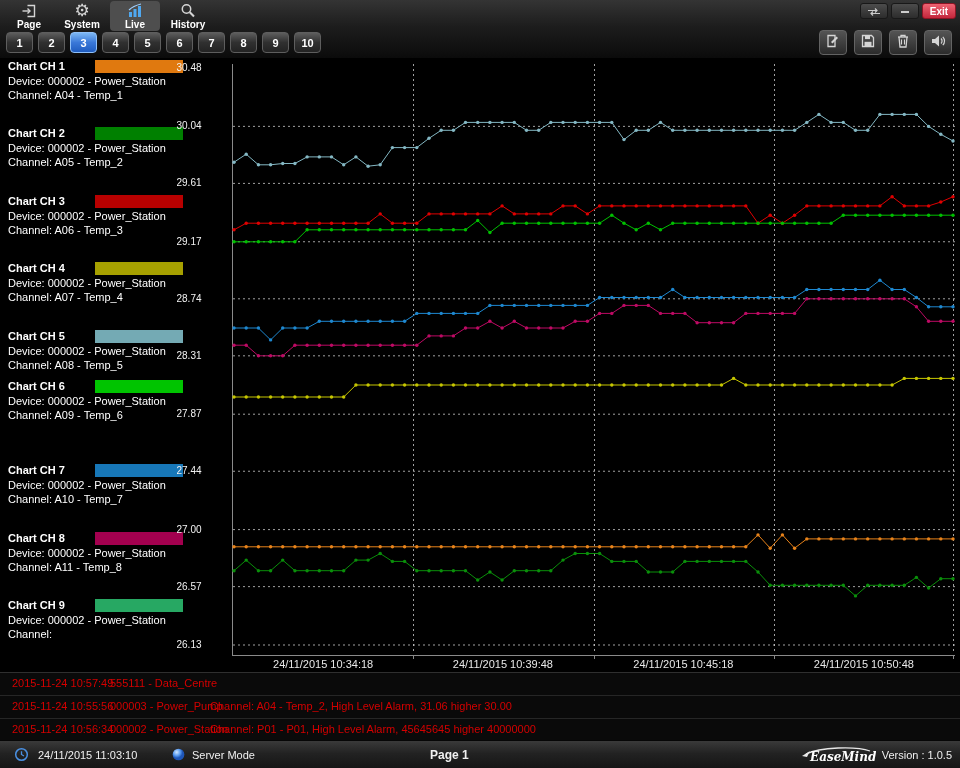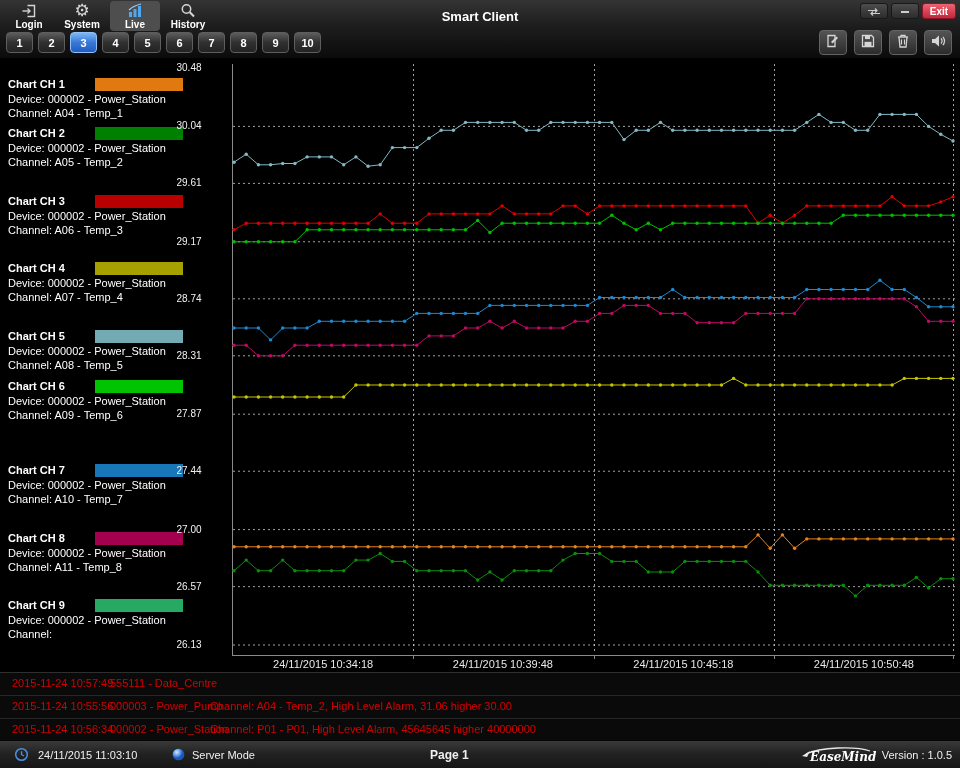--- a/index.html
+++ b/index.html
@@ -76,21 +76,21 @@
 <div id="app">
 
   <div id="header">
     <div id="toolbar">
         <div class="tbtn">
           <span class="ticon"><svg viewBox="0 0 16 16" width="16" height="16">
               <path d="M6.5 2.5h7v11h-7" fill="none" stroke="#d5d5d5" stroke-width="1.4"></path>
               <path d="M1.5 8h7.5" stroke="#d5d5d5" stroke-width="1.4"></path>
               <path d="M6.5 5.5 9 8l-2.5 2.5" fill="none" stroke="#d5d5d5" stroke-width="1.4"></path>
             </svg></span>
-          <span class="tlabel">Login</span>
+          <span class="tlabel">Page</span>
         </div>
         <div class="tbtn">
           <span class="ticon"><span class="uni-ic">⚙</span></span>
           <span class="tlabel">System</span>
         </div>
         <div class="tbtn active">
           <span class="ticon"><svg viewBox="0 0 16 16" width="16" height="16">
               <rect x="2" y="9" width="3" height="5" fill="#4FA8F0"></rect>
               <rect x="6.5" y="6" width="3" height="8" fill="#4FA8F0"></rect>
               <rect x="11" y="3" width="3" height="11" fill="#4FA8F0"></rect>
@@ -99,21 +99,20 @@
           <span class="tlabel">Live</span>
         </div>
         <div class="tbtn">
           <span class="ticon"><svg viewBox="0 0 16 16" width="16" height="16">
               <circle cx="6.5" cy="6" r="4.2" fill="none" stroke="#d5d5d5" stroke-width="1.5"></circle>
               <path d="M9.8 9.2 14 13.5" stroke="#d5d5d5" stroke-width="2"></path>
             </svg></span>
           <span class="tlabel">History</span>
         </div>
       </div>
-    <div id="window-title">Smart Client</div>
     <div id="winctrls">
         <div class="wbtn">
           <span><svg viewBox="0 0 14 8" width="14" height="8">
               <path d="M1 2.5h9M8 .5l2 2-2 2" fill="none" stroke="#ccc" stroke-width="1.2"></path>
               <path d="M13 5.5H4M6 3.5l-2 2 2 2" fill="none" stroke="#ccc" stroke-width="1.2"></path>
             </svg></span>
         </div>
         <div class="wbtn">
           <span><svg viewBox="0 0 10 8" width="10" height="8">
               <rect x="1" y="3" width="8" height="2" fill="#ccc"></rect>
@@ -159,21 +158,21 @@
           <span><svg viewBox="0 0 16 16" width="16" height="16">
               <path d="M2 6v4h3l4 3.5v-11L5 6z" fill="#d5d5d5"></path>
               <path d="M11 5.5a3.5 3.5 0 0 1 0 5M12.8 3.8a6 6 0 0 1 0 8.4" fill="none" stroke="#d5d5d5" stroke-width="1.2"></path>
             </svg></span>
         </div>
       </div>
   </div>
 
   <div id="main">
     <div id="channels">
-        <div class="channel" style="top: 20px;">
+        <div class="channel" style="top: 2px;">
           <div class="ch-title">Chart CH 1</div>
           <div class="ch-swatch" style="background: rgb(224, 121, 15);"></div>
           <div class="ch-line ch-dev">Device: 000002 - Power_Station</div>
           <div class="ch-line ch-chan">Channel: A04 - Temp_1</div>
         </div>
         <div class="channel" style="top: 69.4px;">
           <div class="ch-title">Chart CH 2</div>
           <div class="ch-swatch" style="background: rgb(0, 128, 0);"></div>
           <div class="ch-line ch-dev">Device: 000002 - Power_Station</div>
           <div class="ch-line ch-chan">Channel: A05 - Temp_2</div>

